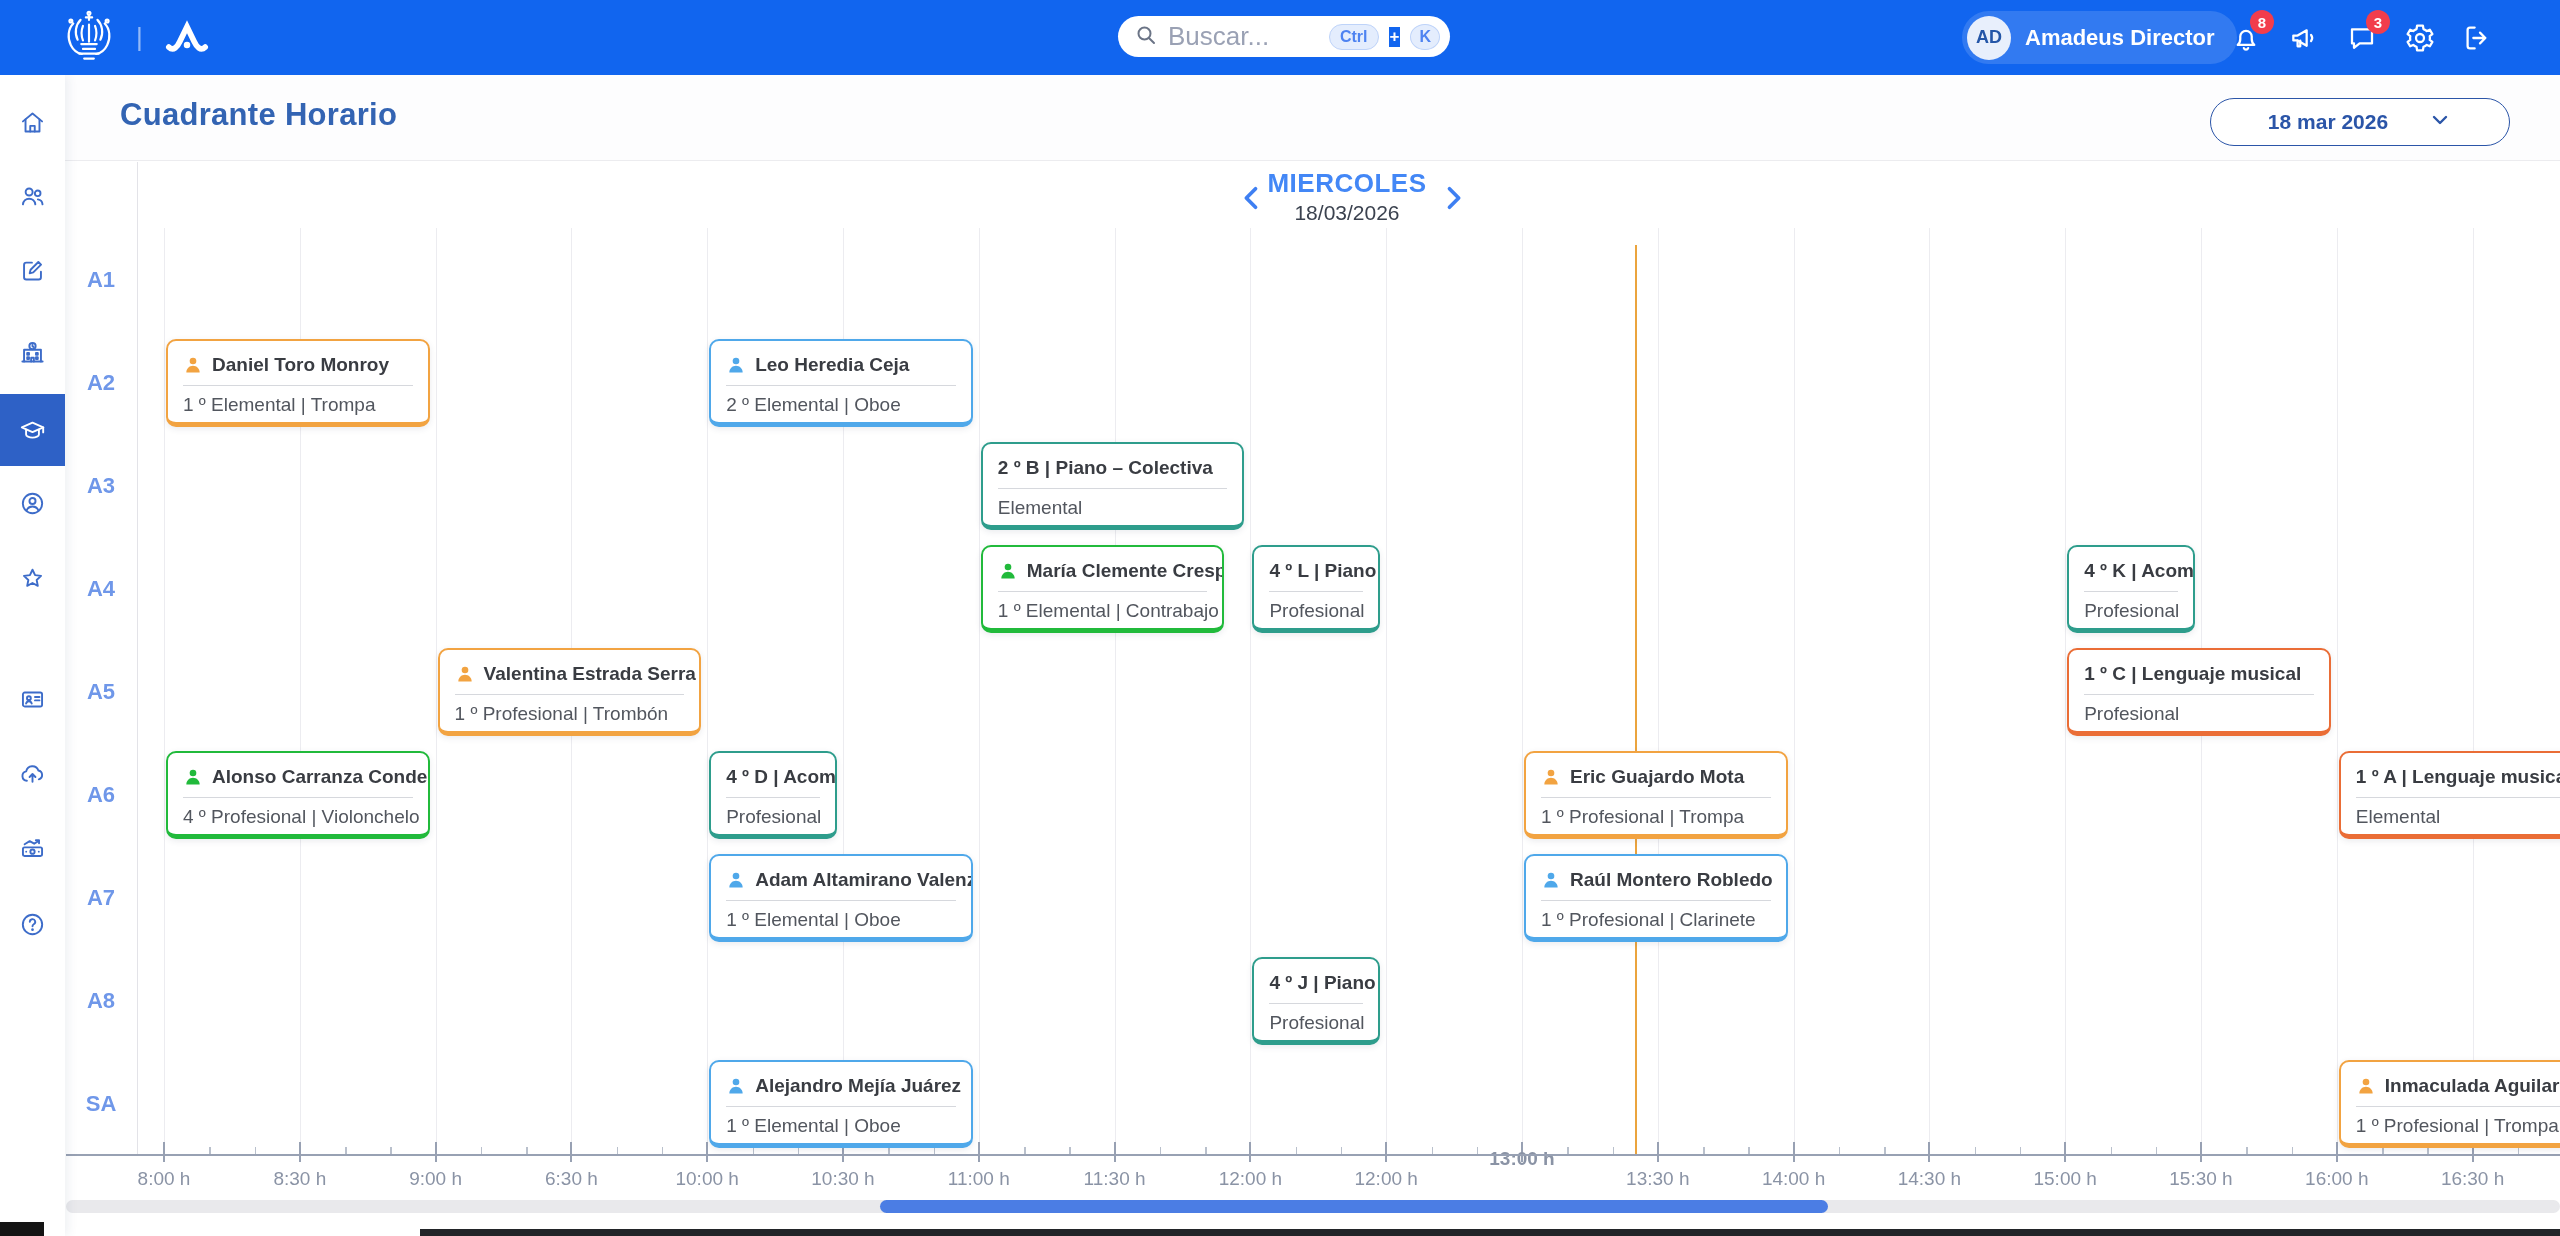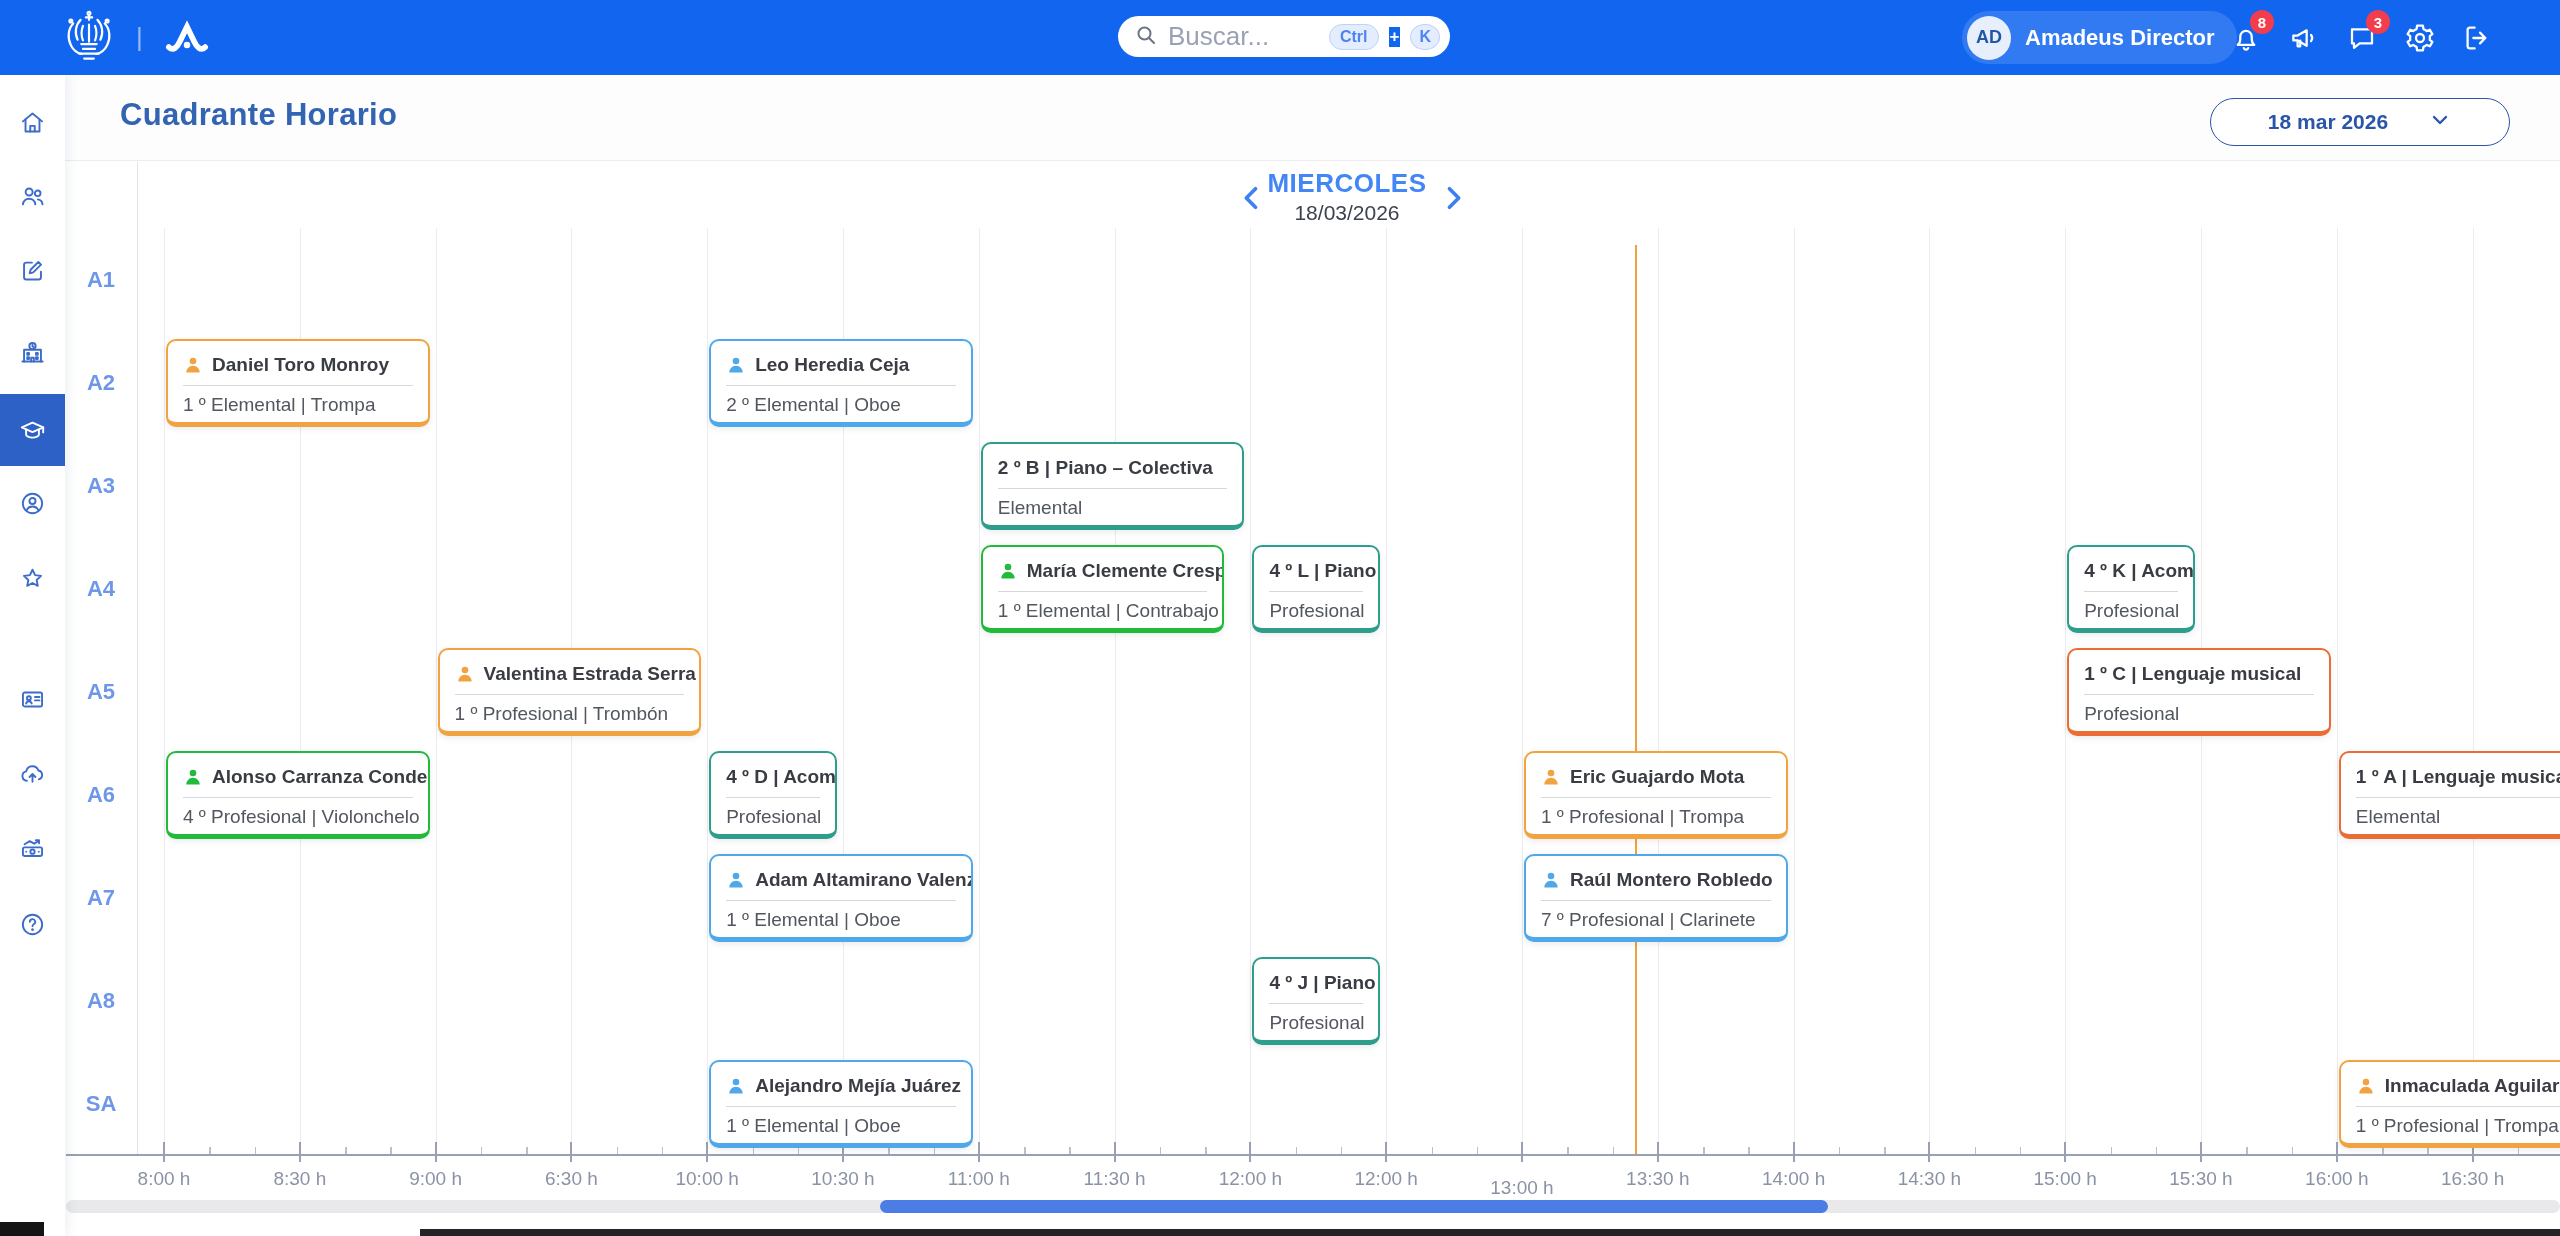--- a/index.html
+++ b/index.html
@@ -329,21 +329,21 @@
       <div class="axis-label" style="left: 1200.4px; top: 1168px;">12:00 h</div>
       <div class="vline" style="left: 1386.2px; top: 228px; height: 928px;"></div>
       <div class="tick" style="left: 1385.2px; top: 1142px; height: 20px; width: 2px;"></div>
       <div class="tick minor" style="left: 1431.5px; top: 1147px; height: 8px; width: 1.5px;"></div>
       <div class="tick minor" style="left: 1476.7px; top: 1147px; height: 8px; width: 1.5px;"></div>
       <div class="axis-label" style="left: 1336.2px; top: 1168px;">12:00 h</div>
       <div class="vline" style="left: 1522px; top: 228px; height: 928px;"></div>
       <div class="tick" style="left: 1521px; top: 1142px; height: 20px; width: 2px;"></div>
       <div class="tick minor" style="left: 1567.3px; top: 1147px; height: 8px; width: 1.5px;"></div>
       <div class="tick minor" style="left: 1612.5px; top: 1147px; height: 8px; width: 1.5px;"></div>
-      <div class="axis-label" style="left: 1472px; top: 1177px;">13:00 h</div>
+      <div class="axis-label" style="left: 1472px; top: 1148px; font-weight: bold;">13:00 h</div>
       <div class="vline" style="left: 1657.8px; top: 228px; height: 928px;"></div>
       <div class="tick" style="left: 1656.8px; top: 1142px; height: 20px; width: 2px;"></div>
       <div class="tick minor" style="left: 1703.1px; top: 1147px; height: 8px; width: 1.5px;"></div>
       <div class="tick minor" style="left: 1748.3px; top: 1147px; height: 8px; width: 1.5px;"></div>
       <div class="axis-label" style="left: 1607.8px; top: 1168px;">13:30 h</div>
       <div class="vline" style="left: 1793.6px; top: 228px; height: 928px;"></div>
       <div class="tick" style="left: 1792.6px; top: 1142px; height: 20px; width: 2px;"></div>
       <div class="tick minor" style="left: 1838.9px; top: 1147px; height: 8px; width: 1.5px;"></div>
       <div class="tick minor" style="left: 1884.1px; top: 1147px; height: 8px; width: 1.5px;"></div>
       <div class="axis-label" style="left: 1743.6px; top: 1168px;">14:00 h</div>
@@ -519,21 +519,21 @@
         <div class="trow">
           <span style="color:#4FA8EA;display:flex">
             <svg viewBox="0 0 24 24" fill="currentColor">
               <circle cx="12" cy="7.2" r="4"></circle>
               <path d="M4 21c0-4.5 3.6-8 8-8s8 3.5 8 8z"></path>
             </svg>
           </span>
           <span class="ttl">Raúl Montero Robledo</span>
         </div>
      <div class="div"></div>
-     <div class="sub">7 º Profesional | Clarinete</div>
+     <div class="sub">1 º Profesional | Clarinete</div>
       </div>
       <div class="card" style="left: 1252.4px; top: 957.3px; width: 127.8px; height: 88px; border-color: rgb(46, 157, 140);">
         <div class="trow">
           <span class="ttl">4 º J | Piano compl</span>
         </div>
      <div class="div"></div>
      <div class="sub">Profesional</div>
       </div>
       <div class="card" style="left: 709.2px; top: 1060.4px; width: 263.6px; height: 88px; border-color: rgb(79, 168, 234);">
         <div class="trow">

